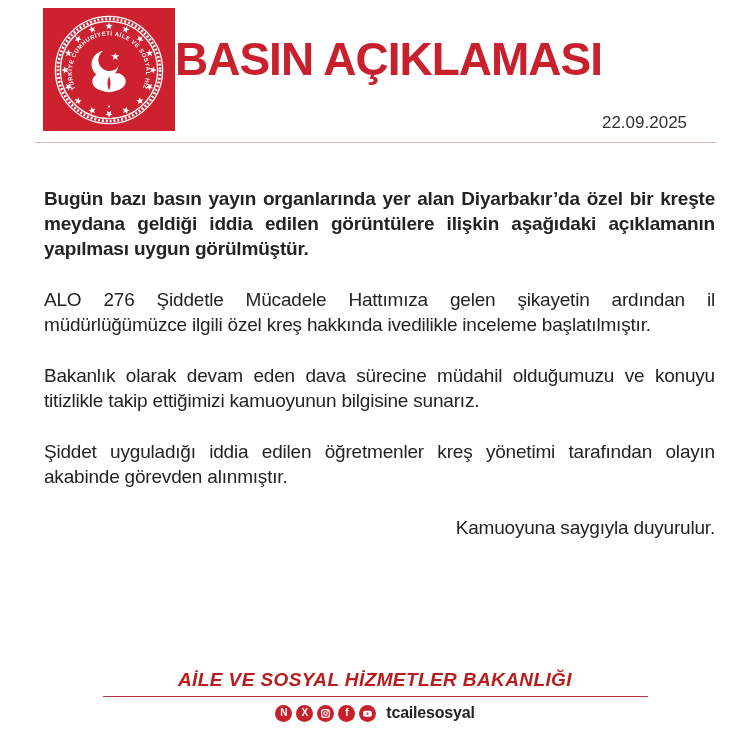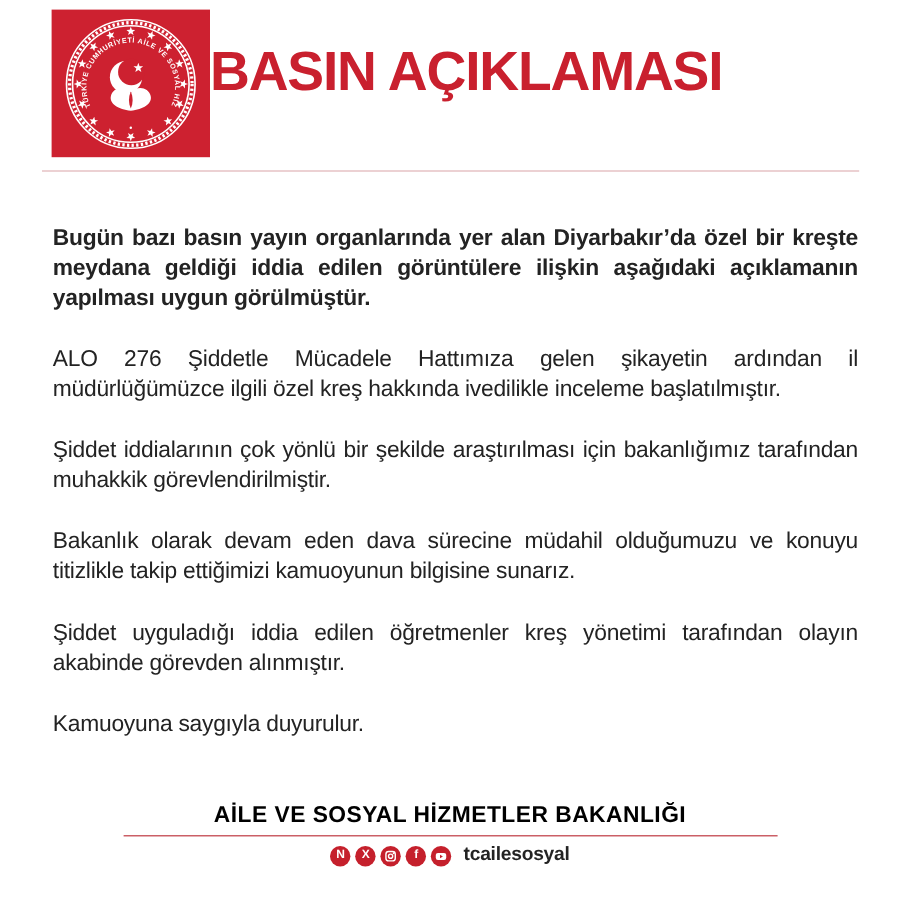--- a/index.html
+++ b/index.html
@@ -27,26 +27,26 @@
   .date{margin-top:auto;text-align:right;font-size:17px;font-weight:400;color:#303030;}
   .header-rule{border:none;border-top:1.5px solid #e0b3b7;margin:9px 34px 0 35px;}
   
   .content{flex:1;padding:27px 35px 0 44px;}
   .content p{
     margin:16px 0 26px 0;
     font-size:19px;line-height:25px;letter-spacing:-0.2px;
     text-align:justify;font-weight:400;color:#232323;
   }
   .content p.lead{font-weight:700;}
-  .content p.last{text-align:left;}
+  .content p.last{text-align:right;}
   
   .footer{margin-bottom:28px;}
   .ministry{
     text-align:center;font-size:19px;font-weight:700;
-    letter-spacing:0.4px;color:#000000;
+    letter-spacing:0.4px;color:#b91c1c;font-style:italic;
   }
   .footer-rule{width:545px;margin:5px auto 7px auto;border:none;border-top:1.5px solid #bf3841;}
   .social{display:flex;align-items:center;justify-content:center;gap:4px;}
   .sicon{
     width:17px;height:17px;border-radius:50%;background:#c5202c;flex:none;
     display:flex;align-items:center;justify-content:center;
     color:#ffffff;font-size:10px;font-weight:700;line-height:1;
   }
   .sicon svg{width:11px;height:11px;display:block;}
   .handle{margin-left:6px;font-size:16px;font-weight:700;color:#232323;letter-spacing:-0.2px;}
@@ -95,29 +95,29 @@
         <circle cx="50.4" cy="41.2" r="9.7" fill="#cd2130"></circle>
         <use href="#star" transform="translate(55.5 38.2) scale(1.1)"></use>
 
         <path fill="#ffffff" d="M50 56.5 C45.5 50.5 37 52.5 35.5 58.5 C34 64.5 41 68.5 50 69.5 C59 68.5 66 64.5 64.5 58.5 C63 52.5 54.5 50.5 50 56.5 Z"></path>
         <path fill="#cd2130" d="M50 55.5 C48.2 59.5 48.2 64 50 68 C51.8 64 51.8 59.5 50 55.5 Z"></path>
       </svg>
     </div>
 
     <div class="header-col">
       <h1 class="press-title">BASIN AÇIKLAMASI</h1>
+      <div class="date">22.09.2025</div>
     </div>
   </div>
 
   <hr class="header-rule">
 
   <div class="content">
     <p class="lead">Bugün bazı basın yayın organlarında yer alan Diyarbakır’da özel bir kreşte meydana geldiği iddia edilen görüntülere ilişkin aşağıdaki açıklamanın yapılması uygun görülmüştür.</p>
     <p>ALO 276 Şiddetle Mücadele Hattımıza gelen şikayetin ardından il müdürlüğümüzce ilgili özel kreş hakkında ivedilikle inceleme başlatılmıştır.</p>
-    <p>Şiddet iddialarının çok yönlü bir şekilde araştırılması için bakanlığımız tarafından muhakkik görevlendirilmiştir.</p>
     <p>Bakanlık olarak devam eden dava sürecine müdahil olduğumuzu ve konuyu titizlikle takip ettiğimizi kamuoyunun bilgisine sunarız.</p>
     <p>Şiddet uyguladığı iddia edilen öğretmenler kreş yönetimi tarafından olayın akabinde görevden alınmıştır.</p>
     <p class="last">Kamuoyuna saygıyla duyurulur.</p>
   </div>
 
   <div class="footer">
     <div class="ministry">AİLE VE SOSYAL HİZMETLER BAKANLIĞI</div>
     <hr class="footer-rule">
     <div class="social">
       <span class="sicon">

